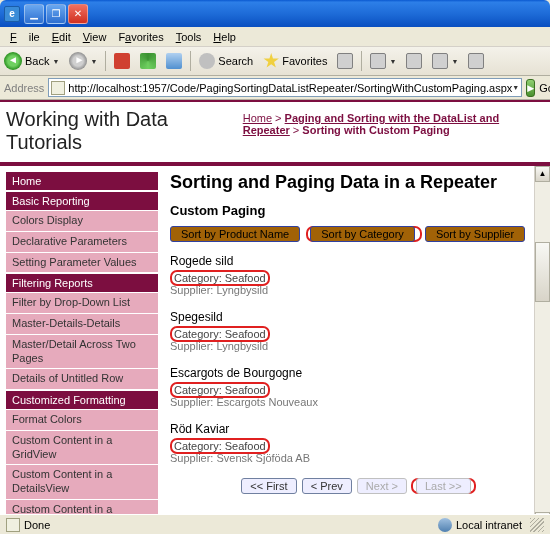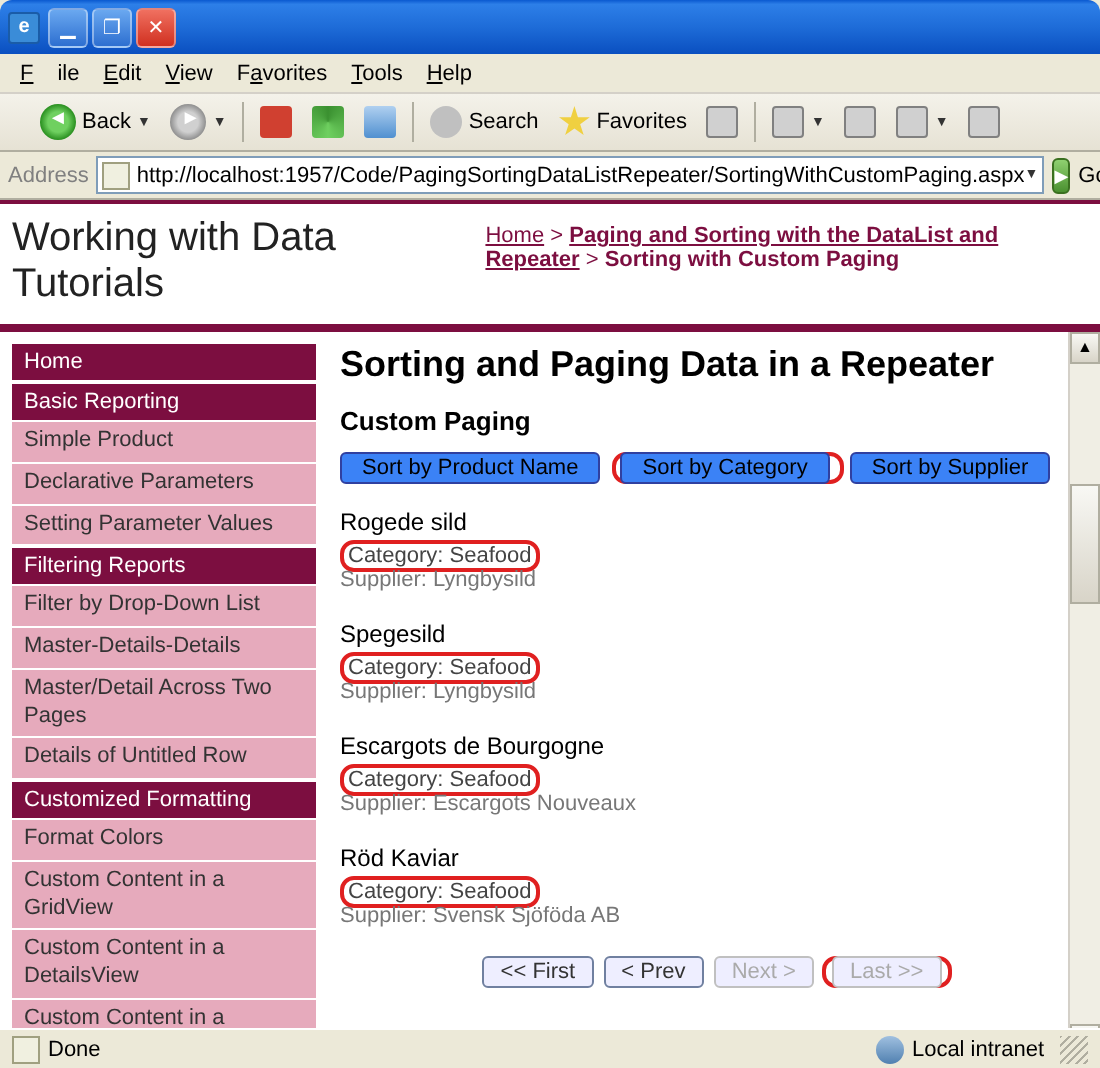--- a/index.html
+++ b/index.html
@@ -13,21 +13,21 @@
 .win-btn { width: 20px; height: 20px; border-radius: 3px; display: flex; align-items: center; justify-content: center; font-size: 10px; color: white; border: 1px solid rgba(255,255,255,.4); }
 .win-min, .win-max { background: linear-gradient(to bottom,#6aa8f0,#2d6fd0); }
 .win-close { background: linear-gradient(to bottom,#f07060,#d03020); }
 
 
 .menubar { background: #ece9d8; height: 20px; display: flex; align-items: center; padding: 0 4px; border-bottom: 1px solid #d4d0c8; }
 .menubar span { padding: 2px 6px; }
 .menubar span u { text-decoration: underline; }
 
 
-.toolbar { background: linear-gradient(to bottom,#f4f2ea,#e6e2d4); height: 29px; display: flex; align-items: center; padding: 0 16px; gap: 2px; border-bottom: 1px solid #b0aea0; }
+.toolbar { background: linear-gradient(to bottom,#f4f2ea,#e6e2d4); height: 29px; display: flex; align-items: center; padding: 0 0; gap: 2px; border-bottom: 1px solid #b0aea0; }
 .tbtn { display: flex; align-items: center; gap: 3px; padding: 2px 4px; border-radius: 3px; }
 .tb-icon { width: 18px; height: 18px; border-radius: 9px; display: inline-block; }
 .back { background: radial-gradient(circle,#6fd060 40%,#2a9020 70%); position: relative; }
 .back::after { content: "◄"; position: absolute; left: 4px; top: 2px; color: white; font-size: 10px; }
 .fwd { background: radial-gradient(circle,#d0d0d0 40%,#909090 70%); position: relative; }
 .fwd::after { content: "►"; position: absolute; left: 5px; top: 2px; color: white; font-size: 10px; }
 .dd { font-size: 7px; color: #333; }
 .sep { width: 1px; height: 20px; background: #b0aea0; margin: 0 2px; }
 .stop { width:16px; height:16px; background:#d04030; border-radius:2px; }
 .refresh { width:16px; height:16px; background: conic-gradient(#3a9030,#6fd060,#3a9030); border-radius:2px; }
@@ -53,21 +53,21 @@
 
 .body-row { display: flex; height: calc(100% - 50px); }
 .sidebar { width: 160px; background: #fff; padding: 4px 2px 2px 6px; }
 .nav-section { background: #7c0e40; color: white; padding: 3px 6px; font-size: 11px; margin-top: 2px; }
 .nav-item { background: #e6aabc; color: #333; padding: 3px 6px; font-size: 11px; margin-top: 1px; line-height: 1.25; }
 
 .main { flex: 1; padding: 6px 4px 6px 10px; overflow: hidden; position: relative; }
 .main h1 { font-size: 18px; font-family: Verdana,Arial; margin-bottom: 10px; }
 .main h3 { font-size: 13px; margin-bottom: 8px; }
 
-.sort-btn { background: #3b82f6; border: 1px solid #3040a0; border-radius: 3px; padding: 1px 10px; font-size: 11px; margin-right: 3px; }
+.sort-btn { background: #a16207; border: 1px solid #3040a0; border-radius: 3px; padding: 1px 10px; font-size: 11px; margin-right: 3px; }
 .sort-row { margin-bottom: 12px; }
 .callout { border: 2.5px solid #e02020; border-radius: 7px; padding: 0 2px; }
 
 .prod { margin-bottom: 14px; }
 .prod-name { font-size: 12px; margin-bottom: 4px; }
 .cat-line { font-size: 11px; color: #444; display: inline-block; }
 .sup-line { font-size: 11px; color: #777; }
 
 .pager { text-align: center; margin-top: 6px; }
 .pg-btn { background: #eef; border: 1px solid #7080a0; border-radius: 3px; padding: 1px 8px; font-size: 11px; margin: 0 1px; color: #333; }
@@ -171,21 +171,21 @@
     <div class="site-title">Working with Data Tutorials</div>
     <div class="breadcrumb">
       <a href="#">Home</a><span> &gt; </span><b><a href="#">Paging and Sorting with the DataList and Repeater</a></b><span> &gt; </span><b>Sorting with Custom Paging</b>
     </div>
   </div>
 
   <div class="body-row">
     <div class="sidebar">
       <div class="nav-section">Home</div>
       <div class="nav-section">Basic Reporting</div>
-      <div class="nav-item">Simple Product</div>
+      <div class="nav-item">Colors Display</div>
       <div class="nav-item">Declarative Parameters</div>
       <div class="nav-item">Setting Parameter Values</div>
       <div class="nav-section">Filtering Reports</div>
       <div class="nav-item">Filter by Drop-Down List</div>
       <div class="nav-item">Master-Details-Details</div>
       <div class="nav-item">Master/Detail Across Two Pages</div>
       <div class="nav-item">Details of Untitled Row</div>
       <div class="nav-section">Customized Formatting</div>
       <div class="nav-item">Format Colors</div>
       <div class="nav-item">Custom Content in a GridView</div>

